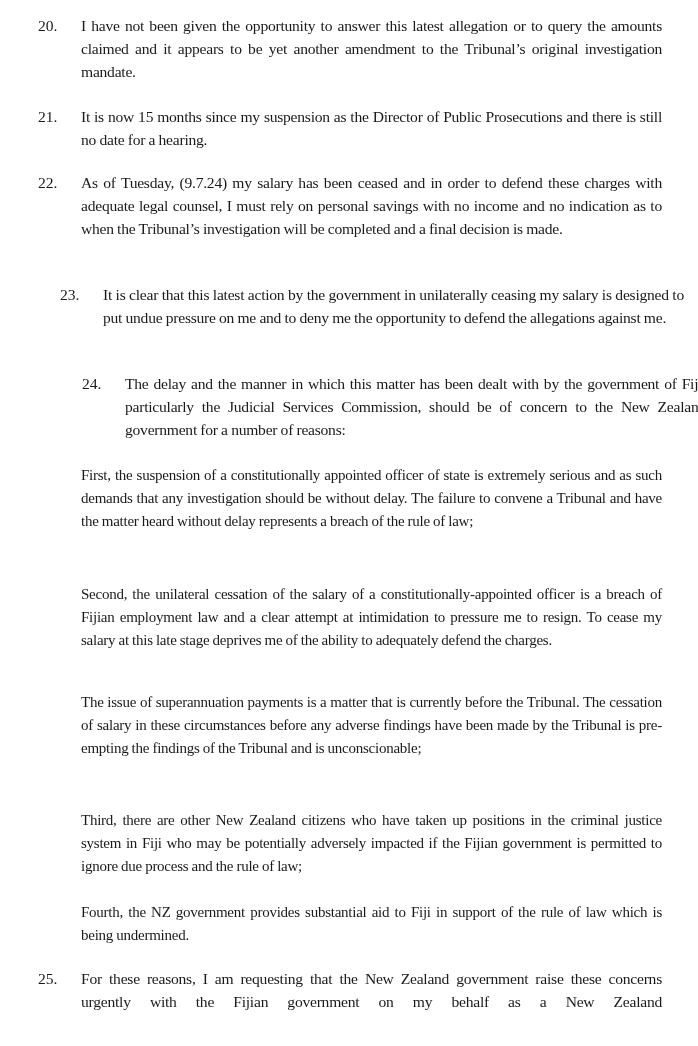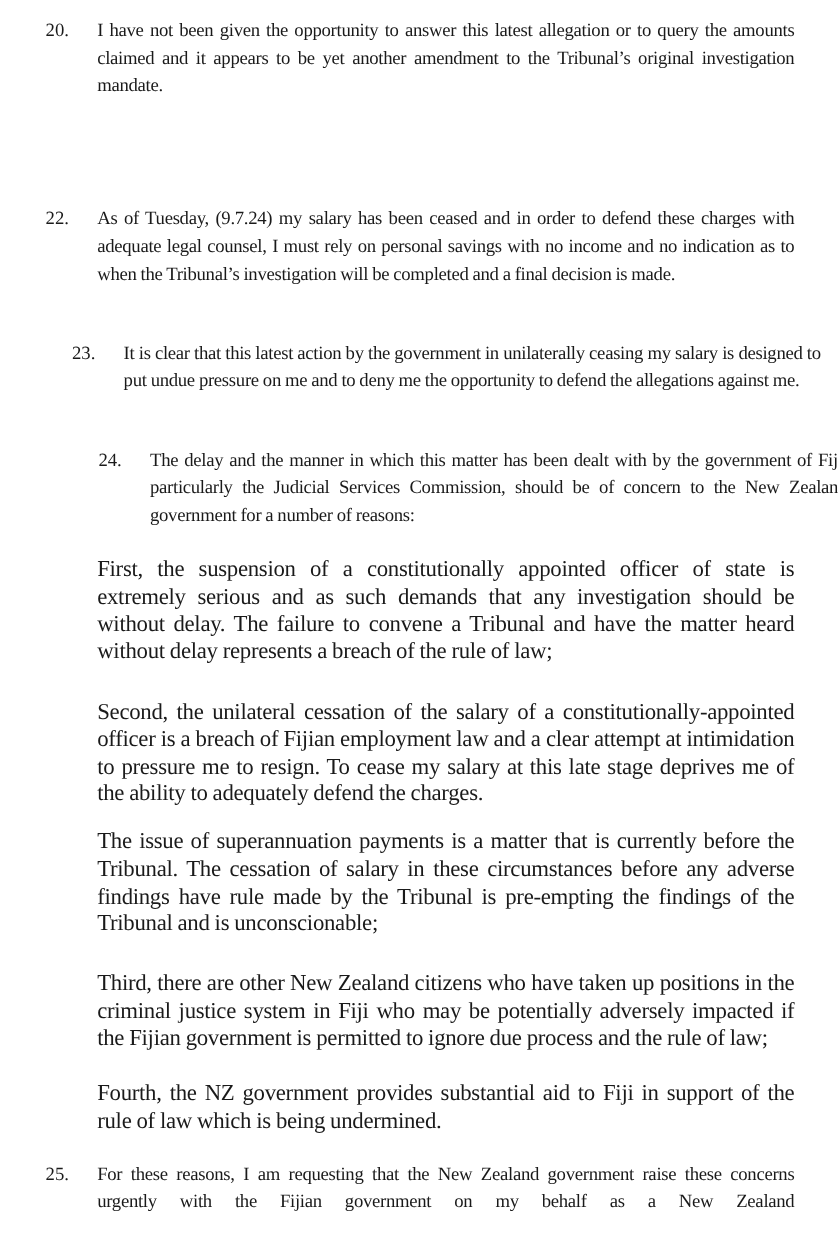--- a/index.html
+++ b/index.html
@@ -40,58 +40,62 @@
       font-size: 15.6px;
       line-height: 22.8px;
       text-align: justify;
       letter-spacing: -0.25px;
       word-spacing: -0.3px;
     }
     .sub {
       position: absolute;
       left: 81px;
       width: 581px;
-      font-size: 19px;
+      font-size: 15px;
       line-height: 22.8px;
       text-align: justify;
       letter-spacing: -0.25px;
       word-spacing: -0.3px;
     }
   </style>
 </head>
 <body>
 
 <div class="page">
 
   <div class="para" style="top:15px;">
     <span class="num">20.</span>
     <div class="txt">I have not been given the opportunity to answer this latest allegation or to query the amounts claimed and it appears to be yet another amendment to the Tribunal’s original investigation mandate.</div>
   </div>
 
+  <div class="para" style="top:106px;">
+    <span class="num">21.</span>
+    <div class="txt">It is now 15 months since my suspension as the Director of Public Prosecutions and there is still no date for a hearing.</div>
+  </div>
 
   <div class="para" style="top:172px;">
     <span class="num">22.</span>
     <div class="txt">As of Tuesday, (9.7.24) my salary has been ceased and in order to defend these charges with adequate legal counsel, I must rely on personal savings with no income and no indication as to when the Tribunal’s investigation will be completed and a final decision is made.</div>
   </div>
 
   <div class="para" style="top:284px;margin-left:22px;">
     <span class="num">23.</span>
     <div class="txt">It is clear that this latest action by the government in unilaterally ceasing my salary is designed to put undue pressure on me and to deny me the opportunity to defend the allegations against me.</div>
   </div>
 
   <div class="para" style="top:373px;margin-left:44px;">
     <span class="num">24.</span>
     <div class="txt">The delay and the manner in which this matter has been dealt with by the government of Fiji, particularly the Judicial Services Commission, should be of concern to the New Zealand government for a number of reasons:</div>
   </div>
 
   <div class="sub" style="top:464px;">First, the suspension of a constitutionally appointed officer of state is extremely serious and as such demands that any investigation should be without delay. The failure to convene a Tribunal and have the matter heard without delay represents a breach of the rule of law;</div>
 
   <div class="sub" style="top:583px;">Second, the unilateral cessation of the salary of a constitutionally-appointed officer is a breach of Fijian employment law and a clear attempt at intimidation to pressure me to resign. To cease my salary at this late stage deprives me of the ability to adequately defend the charges.</div>
 
-  <div class="sub" style="top:691px;">The issue of superannuation payments is a matter that is currently before the Tribunal. The cessation of salary in these circumstances before any adverse findings have rule made by the Tribunal is pre-empting the findings of the Tribunal and is unconscionable;</div>
+  <div class="sub" style="top:691px;">The issue of superannuation payments is a matter that is currently before the Tribunal. The cessation of salary in these circumstances before any adverse findings have been made by the Tribunal is pre-empting the findings of the Tribunal and is unconscionable;</div>
 
   <div class="sub" style="top:809px;">Third, there are other New Zealand citizens who have taken up positions in the criminal justice system in Fiji who may be potentially adversely impacted if the Fijian government is permitted to ignore due process and the rule of law;</div>
 
   <div class="sub" style="top:901px;">Fourth, the NZ government provides substantial aid to Fiji in support of the rule of law which is being undermined.</div>
 
   <div class="para" style="top:968px;">
     <span class="num">25.</span>
     <div class="txt" style="text-align-last: justify;">For these reasons, I am requesting that the New Zealand government raise these concerns urgently with the Fijian government on my behalf as a New Zealand</div>
   </div>
 

